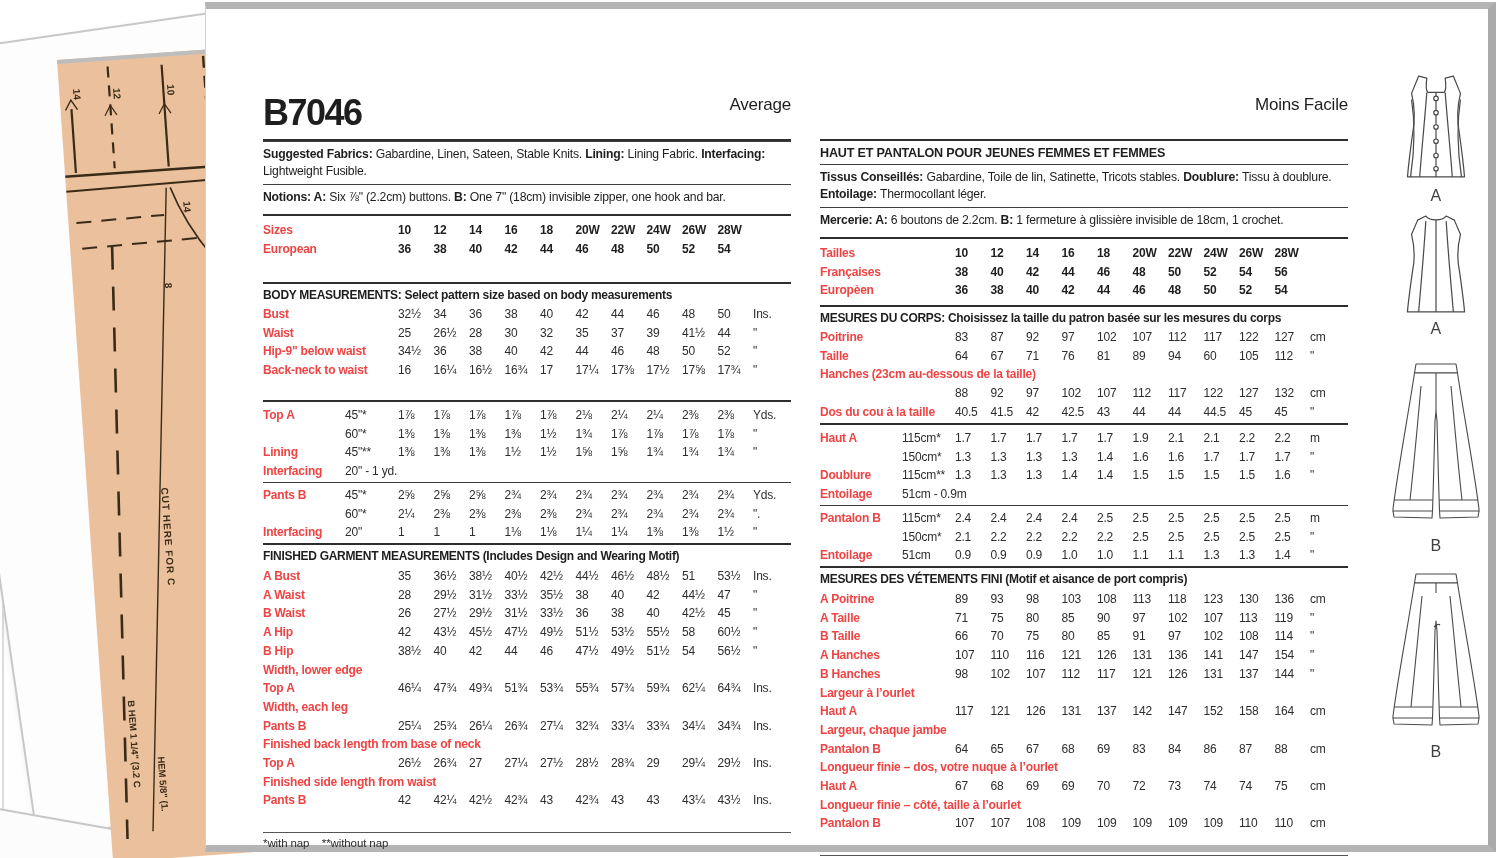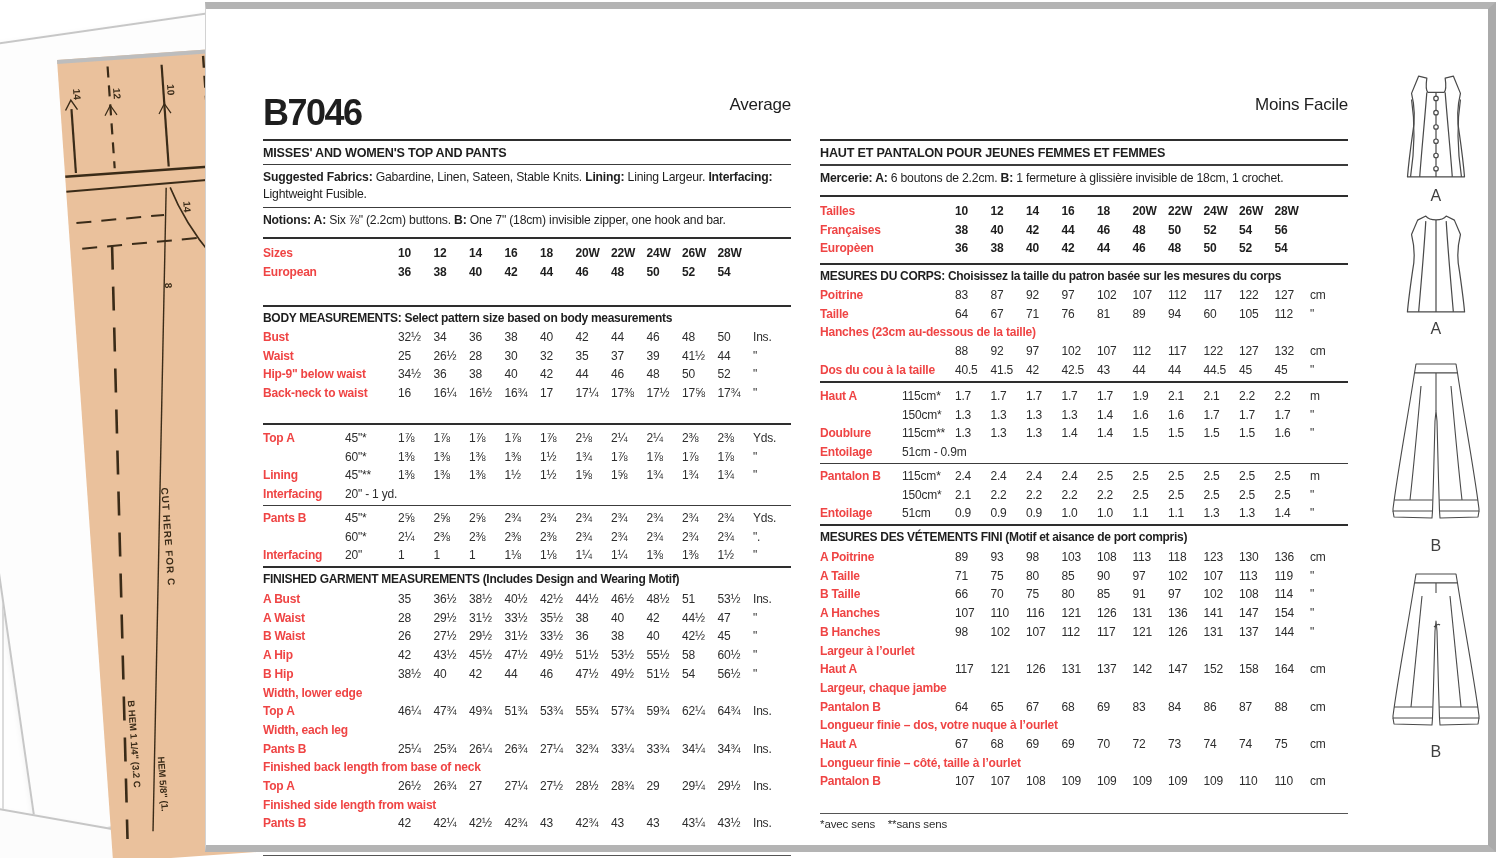--- a/index.html
+++ b/index.html
@@ -99,23 +99,22 @@
 </div>
 
 <div class="sheet">
 
   <div class="col col-en">
     <div class="hdr">
       <span class="code">B7046</span>
       <span class="diff">Average</span>
     </div>
     <div class="rule r2"></div>
-    <div class="title">MISSES' AND WOMEN'S TOP AND PANTS</div>
     <div class="rule"></div>
-    <div class="para"><b>Suggested Fabrics:</b><span> Gabardine, Linen, Sateen, Stable Knits. </span><b>Lining:</b><span> Lining Largeur. </span><b>Interfacing:</b><span> Lightweight Fusible.</span></div>
+    <div class="para"><b>Suggested Fabrics:</b><span> Gabardine, Linen, Sateen, Stable Knits. </span><b>Lining:</b><span> Lining Fabric. </span><b>Interfacing:</b><span> Lightweight Fusible.</span></div>
     <div class="rule"></div>
     <div class="para one"><b>Notions: A:</b><span> Six ⅞" (2.2cm) buttons. </span><b>B:</b><span> One 7" (18cm) invisible zipper, one hook and bar.</span></div>
     <div class="rule r2"></div>
     <div class="zone z-sizes">
         <div class="trow">
           <span class="c lab">Sizes</span>
           <span class="c w"></span>
           <span class="c v bv">10</span>
           <span class="c v bv">12</span>
           <span class="c v bv">14</span>
@@ -475,20 +474,21 @@
   </div>
 
   <div class="col col-fr">
     <div class="hdr">
       <span class="code"></span>
       <span class="diff">Moins Facile</span>
     </div>
     <div class="rule r2"></div>
     <div class="title">HAUT ET PANTALON POUR JEUNES FEMMES ET FEMMES</div>
     <div class="rule"></div>
+    <div class="para"><b>Tissus Conseillés:</b><span> Gabardine, Toile de lin, Satinette, Tricots stables. </span><b>Doublure:</b><span> Tissu à doublure. </span><b>Entoilage:</b><span> Thermocollant léger.</span></div>
     <div class="rule"></div>
     <div class="para one"><b>Mercerie: A:</b><span> 6 boutons de 2.2cm. </span><b>B:</b><span> 1 fermeture à glissière invisible de 18cm, 1 crochet.</span></div>
     <div class="rule r2"></div>
     <div class="zone z-sizes">
         <div class="trow">
           <span class="c lab">Tailles</span>
           <span class="c w"></span>
           <span class="c v bv">10</span>
           <span class="c v bv">12</span>
           <span class="c v bv">14</span>

